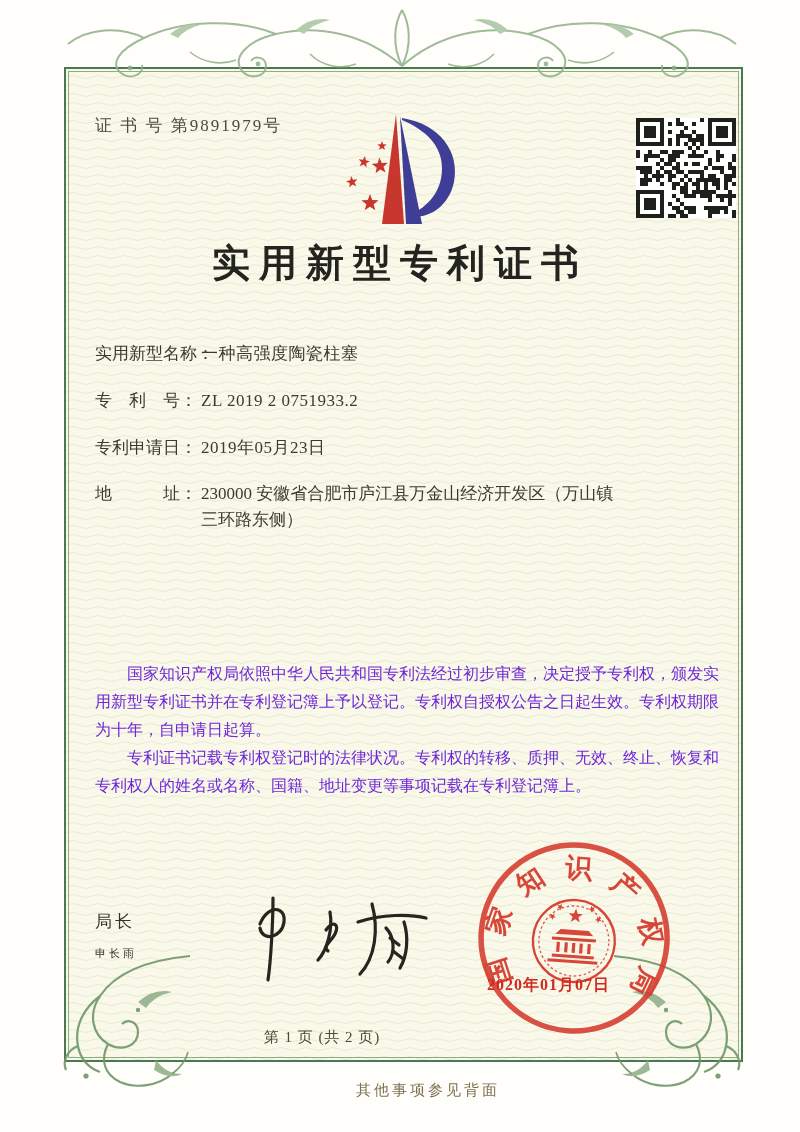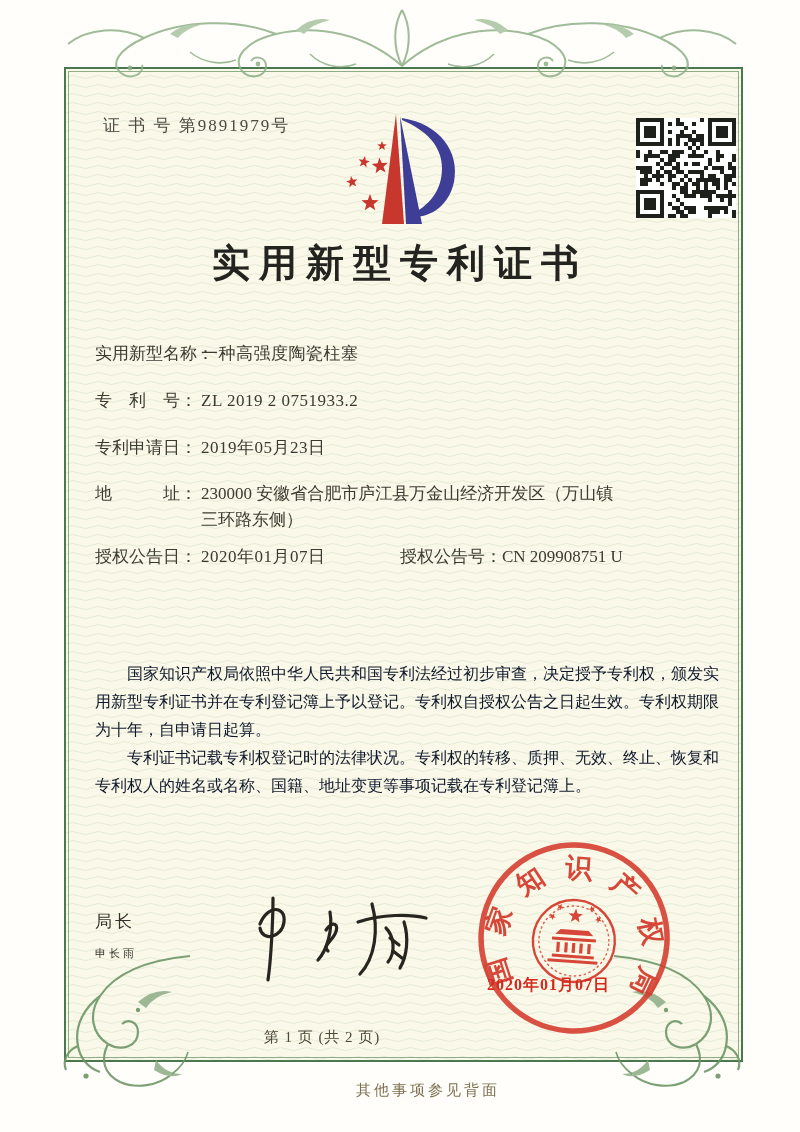--- a/index.html
+++ b/index.html
@@ -11,35 +11,35 @@
          border:2px solid #4a7850;background:#faf8e8;box-sizing:border-box;z-index:1;}
   .frame::after{content:"";position:absolute;inset:2px;border:1px solid #8fae88;pointer-events:none;}
   .frame svg{position:absolute;inset:0;width:100%;height:100%;}
 
   svg.ornament{position:absolute;z-index:2;pointer-events:none;}
   .ornament-top{left:60px;top:0;}
   .corner-left{left:38px;top:948px;}
   .corner-right{left:604px;top:948px;}
 
   .abs{position:absolute;z-index:3;}
-  .cert-no{left:95px;top:114px;font-size:17px;letter-spacing:2px;color:#4c4b42;margin-left:8px;}
+  .cert-no{left:95px;top:114px;font-size:17px;letter-spacing:2px;color:#4c4b42;}
   .logo{left:328px;top:106px;}
   .qr{left:636px;top:118px;}
   .doc-title{left:0;top:238px;width:800px;text-align:center;font-size:38px;
              font-weight:700;letter-spacing:9px;color:#23231f;}
   .fields{left:95px;top:340px;width:624px;font-size:17px;color:#3b3a31;}
   .frow{line-height:27px;margin-bottom:20px;white-space:nowrap;}
   .flabel{display:inline-block;width:106px;vertical-align:top;}
   .fvalue{display:inline-block;vertical-align:top;letter-spacing:.5px;}
   .frow.addr{margin-bottom:10px;white-space:normal;line-height:26px;}
   .addr-val{display:inline-block;vertical-align:top;}
   .frow.grant{position:relative;margin-bottom:0;}
   .grant-right{position:absolute;left:305px;top:0;}
   .paras{left:95px;top:660px;width:624px;font-size:16px;line-height:28px;
-         color:#0f172a;text-align:justify;}
+         color:#6d28d9;text-align:justify;}
   .paras p{margin:0;text-indent:2em;}
   .sig-title{left:95px;top:910px;font-size:17px;color:#33322b;letter-spacing:3px;}
   .sig-name{left:95px;top:946px;font-size:11px;color:#33322b;letter-spacing:3px;}
   .signature-svg{left:232px;top:890px;z-index:3;}
   .seal-svg{left:468px;top:838px;z-index:4;transform:rotate(4deg);opacity:.93;}
   .seal-date{left:487px;top:975px;font-size:16px;font-weight:700;color:#d32a1e;
              letter-spacing:1px;z-index:5;}
   .page-num{left:0;top:1028px;width:644px;text-align:center;font-size:15px;
             color:#4d4937;letter-spacing:1px;}
   .back-note{left:0;top:1081px;width:760px;text-align:center;font-size:15px;
@@ -525,24 +525,20 @@
     </div>
     <div class="frow">
       <span class="flabel">专　利　号：</span><span class="fvalue">ZL 2019 2 0751933.2</span>
     </div>
     <div class="frow">
       <span class="flabel">专利申请日：</span><span class="fvalue">2019年05月23日</span>
     </div>
     <div class="frow addr">
       <span class="flabel">地　　　址：</span><span class="addr-val"><span>230000  安徽省合肥市庐江县万金山经济开发区（万山镇</span><br><span>三环路东侧）</span></span>
     </div>
-    <div class="frow grant">
-      <span class="flabel">授权公告日：</span><span class="fvalue">2020年01月07日</span>
-      <span class="grant-right"><span>授权公告号：</span><span>CN 209908751 U</span></span>
-    </div>
   </div>
 
   <div class="abs paras">
     <p>国家知识产权局依照中华人民共和国专利法经过初步审查，决定授予专利权，颁发实用新型专利证书并在专利登记簿上予以登记。专利权自授权公告之日起生效。专利权期限为十年，自申请日起算。</p>
     <p>专利证书记载专利权登记时的法律状况。专利权的转移、质押、无效、终止、恢复和专利权人的姓名或名称、国籍、地址变更等事项记载在专利登记簿上。</p>
   </div>
 
   <div class="abs sig-title">局长</div>
   <div class="abs sig-name">申长雨</div>
 

